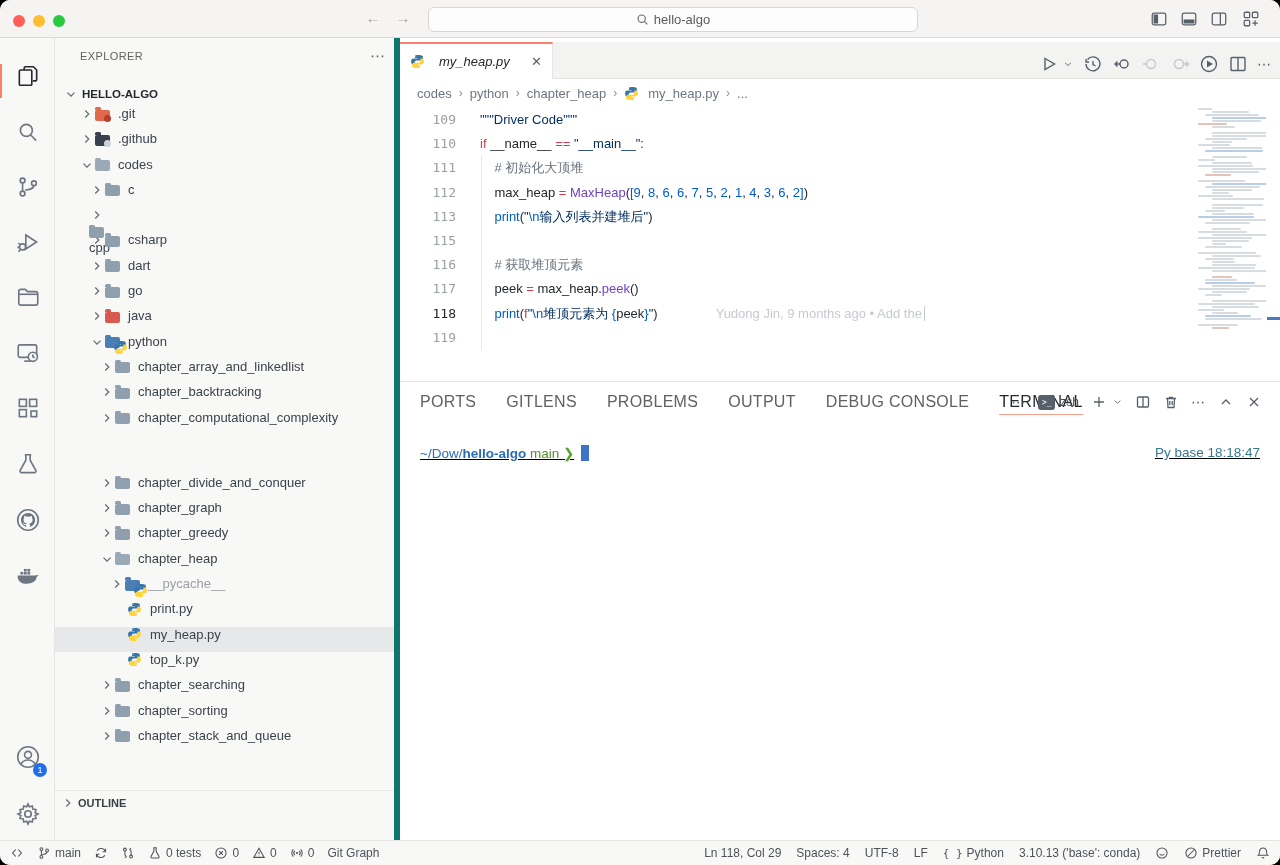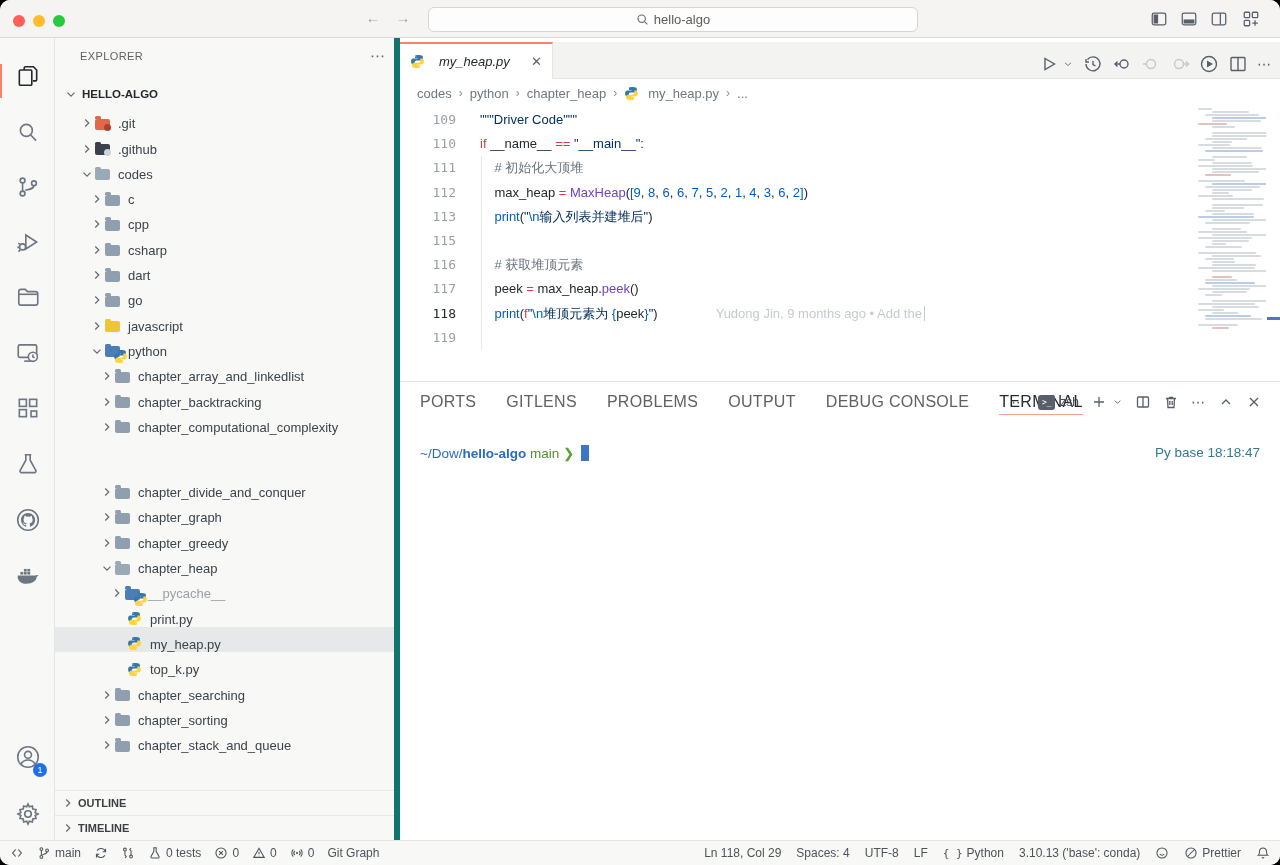--- a/index.html
+++ b/index.html
@@ -21,21 +21,21 @@
   .ab-item.active{color:#24292e;}
   #ab-active-bar{position:absolute;left:0;top:12px;width:2px;height:34px;}
   .badge{position:absolute;right:8px;bottom:4px;background:#1f6feb;color:#fff;font-size:9px;min-width:14px;height:14px;border-radius:7px;display:flex;align-items:center;justify-content:center;}
 
   
   #sidebar{position:absolute;left:55px;top:38px;width:345px;height:802px;background:#f8f8f7;border-right:6px solid #0f766e;overflow:hidden;}
   #expl-header{position:absolute;left:0;top:0;width:345px;height:35px;display:flex;align-items:center;padding:0 14px 0 25px;color:#616161;font-size:11px;letter-spacing:.4px;}
   #expl-more{margin-left:auto;color:#616161;font-size:15px;letter-spacing:1px;}
   #section-row{position:absolute;left:0;top:44px;width:345px;height:24px;display:flex;align-items:center;font-weight:bold;font-size:11.5px;color:#24292e;padding-left:8px;gap:3px;}
   #tree{position:absolute;left:0;top:68px;width:345px;}
-  .trow{display:flex;align-items:flex-end;height:25.3px;font-size:13px;color:#3b434b;white-space:nowrap;}
+  .trow{display:flex;align-items:flex-start;height:25.3px;font-size:13px;color:#3b434b;white-space:nowrap;}
   .trow.sel{background:#e6e8ea;}
   .trow.dim .tlabel{color:#9ba0a6;}
   .chev{width:16px;height:16px;flex:0 0 16px;color:#646a71;display:flex;align-items:center;justify-content:center;}
   .chev svg{width:14px;height:14px;}
   .ticon{width:17px;height:16px;flex:0 0 17px;margin-right:6px;position:relative;display:flex;align-items:center;}
   .fold{width:15px;height:11px;border-radius:2px;position:relative;margin-top:2px;}
   .fold::before{content:"";position:absolute;left:0;top:-2.5px;width:6px;height:3px;border-radius:1.5px 1.5px 0 0;background:inherit;}
   .ov{position:absolute;right:-1px;bottom:-1px;width:7px;height:7px;border-radius:50%;}
   .ticon svg{width:15px;height:15px;}
   .py-mini{position:absolute;right:-2px;bottom:-1px;width:9px;height:9px;}
@@ -70,21 +70,21 @@
   #panel{position:absolute;left:0;top:343px;width:880px;height:459px;background:#fff;border-top:1px solid #e1e4e8;}
   #panel-tabs{position:absolute;left:20px;top:0;height:40px;display:flex;align-items:center;gap:30px;}
   .ptab{position:relative;font-size:16px;color:#616161;height:40px;display:flex;align-items:center;letter-spacing:.3px;}
   .ptab.active{color:#24292e;}
   .ptab.active::after{content:"";position:absolute;left:0;right:0;bottom:7px;height:1.5px;background:#f9a08c;}
   #panel-more{font-size:14px;color:#616161;letter-spacing:1px;}
   #panel-actions{position:absolute;right:18px;top:0;height:40px;display:flex;align-items:center;gap:12px;color:#57606a;}
   #panel-actions svg{width:16px;height:16px;}
   #term-chip{display:flex;align-items:center;gap:5px;font-size:12px;color:#424750;}
   #termbox{width:17px;height:15px;background:#57606a;border-radius:3px;color:#fff;font-size:8px;font-family:"DejaVu Sans Mono",monospace;display:flex;align-items:center;justify-content:center;}
-  #terminal{position:absolute;left:20px;right:20px;top:63px;font-family:"DejaVu Sans Mono",monospace;font-size:13.5px;display:flex;}
+  #terminal{position:absolute;left:20px;right:20px;top:63px;font-family:"DejaVu Sans Mono",monospace;font-size:13.5px;display:flex;text-decoration:underline;}
   .t-path{color:#2b6cb8;} .t-repo{color:#2b6cb8;font-weight:bold;} .t-branch{color:#518f2e;} .t-caret{color:#56a330;}
   #t-cursor{display:inline-block;width:8px;height:16px;background:#3c76c4;vertical-align:-3px;margin-left:7px;}
   #t-right{margin-left:auto;color:#34778f;}
 
   
   #statusbar{position:absolute;left:0;top:840px;width:1280px;height:25px;background:#f8f8f7;border-top:1px solid #e4e4e3;display:flex;align-items:center;font-size:12px;color:#4d5359;padding:0 10px;}
   .sb-item{display:flex;align-items:center;gap:4px;margin-right:13px;white-space:nowrap;}
   .sb-item svg{width:14px;height:14px;}
   #sb-right{margin-left:auto;display:flex;align-items:center;}
   #sb-right .sb-item{margin-right:0;margin-left:15px;}
@@ -271,74 +271,74 @@
           <span class="chev">
             <svg viewBox="0 0 16 16" fill="none" stroke="currentColor" stroke-width="1.4">
               <path d="M6 4l4 4-4 4"></path>
             </svg>
           </span>
           <span class="ticon">
             <span class="fold" style="background: rgb(143, 159, 174);"></span>
           </span>
           <span class="tlabel">c</span>
         </div>
+        <div class="trow" style="padding-left: 34px; flex-direction: column;">
+          <span class="chev">
+            <svg viewBox="0 0 16 16" fill="none" stroke="currentColor" stroke-width="1.4">
+              <path d="M6 4l4 4-4 4"></path>
+            </svg>
+          </span>
+          <span class="ticon">
+            <span class="fold" style="background: rgb(143, 159, 174);"></span>
+          </span>
+          <span class="tlabel">cpp</span>
+        </div>
         <div class="trow" style="padding-left: 34px;">
           <span class="chev">
             <svg viewBox="0 0 16 16" fill="none" stroke="currentColor" stroke-width="1.4">
               <path d="M6 4l4 4-4 4"></path>
             </svg>
           </span>
           <span class="ticon">
             <span class="fold" style="background: rgb(143, 159, 174);"></span>
           </span>
-          <span class="tlabel">cpp</span>
+          <span class="tlabel">csharp</span>
         </div>
         <div class="trow" style="padding-left: 34px;">
           <span class="chev">
             <svg viewBox="0 0 16 16" fill="none" stroke="currentColor" stroke-width="1.4">
               <path d="M6 4l4 4-4 4"></path>
             </svg>
           </span>
           <span class="ticon">
             <span class="fold" style="background: rgb(143, 159, 174);"></span>
           </span>
-          <span class="tlabel">csharp</span>
+          <span class="tlabel">dart</span>
         </div>
         <div class="trow" style="padding-left: 34px;">
           <span class="chev">
             <svg viewBox="0 0 16 16" fill="none" stroke="currentColor" stroke-width="1.4">
               <path d="M6 4l4 4-4 4"></path>
             </svg>
           </span>
           <span class="ticon">
             <span class="fold" style="background: rgb(143, 159, 174);"></span>
           </span>
-          <span class="tlabel">dart</span>
+          <span class="tlabel">go</span>
         </div>
         <div class="trow" style="padding-left: 34px;">
           <span class="chev">
             <svg viewBox="0 0 16 16" fill="none" stroke="currentColor" stroke-width="1.4">
               <path d="M6 4l4 4-4 4"></path>
             </svg>
           </span>
           <span class="ticon">
-            <span class="fold" style="background: rgb(143, 159, 174);"></span>
-          </span>
-          <span class="tlabel">go</span>
-        </div>
-        <div class="trow" style="padding-left: 34px;">
-          <span class="chev">
-            <svg viewBox="0 0 16 16" fill="none" stroke="currentColor" stroke-width="1.4">
-              <path d="M6 4l4 4-4 4"></path>
-            </svg>
-          </span>
-          <span class="ticon">
-            <span class="fold" style="background: rgb(237, 197, 54);"></span>
-          </span>
-          <span class="tlabel">javascript</span>
+            <span class="fold" style="background: rgb(216, 90, 78);"></span>
+          </span>
+          <span class="tlabel">java</span>
         </div>
         <div class="trow" style="padding-left: 34px;">
           <span class="chev">
             <svg viewBox="0 0 16 16" fill="none" stroke="currentColor" stroke-width="1.4">
               <path d="M4 6.5 8 10.5 12 6.5"></path>
             </svg>
           </span>
           <span class="ticon">
             <span class="fold" style="background: rgb(74, 126, 181);">
               <span class="py-mini"><svg viewBox="0 0 16 16">
@@ -503,28 +503,20 @@
           <span class="tlabel">chapter_stack_and_queue</span>
         </div>
       </div>
     <div id="outline-row" style="top:752px;">
       <span class="chev">
           <svg viewBox="0 0 16 16" fill="none" stroke="currentColor" stroke-width="1.4">
             <path d="M6 4l4 4-4 4"></path>
           </svg>
         </span>
       <span>OUTLINE</span>
-    </div>
-    <div id="timeline-row" style="top:777px;">
-      <span class="chev">
-          <svg viewBox="0 0 16 16" fill="none" stroke="currentColor" stroke-width="1.4">
-            <path d="M6 4l4 4-4 4"></path>
-          </svg>
-        </span>
-      <span>TIMELINE</span>
     </div>
   </div>
 
   <div id="editor">
     <div id="tabstrip">
       <div id="tab-active">
         <span class="ticon">
             <svg viewBox="0 0 16 16">
               <path fill="#3776ab" d="M7.9 1C5.2 1 5.3 2.2 5.3 2.2v2.1h2.8v.5H3.9S1.2 4.5 1.2 7.9c0 3.4 2.4 3.3 2.4 3.3h1.4V9.3S4.9 6.9 7.4 6.9h4s2.3.1 2.3-2.2V2.8S14.1 1 7.9 1zM6.3 2.1a.5.5 0 1 1 0 1 .5.5 0 0 1 0-1z"></path>
               <path fill="#ffd43b" d="M8.1 15c2.7 0 2.6-1.2 2.6-1.2v-2.1H7.9v-.5h4.2s2.7.3 2.7-3.1c0-3.4-2.4-3.3-2.4-3.3H11v2.1s.1 2.4-2.4 2.4h-4s-2.3-.1-2.3 2.2v1.9S1.9 15 8.1 15zm1.6-1.1a.5.5 0 1 1 0-1 .5.5 0 0 1 0 1z"></path>

